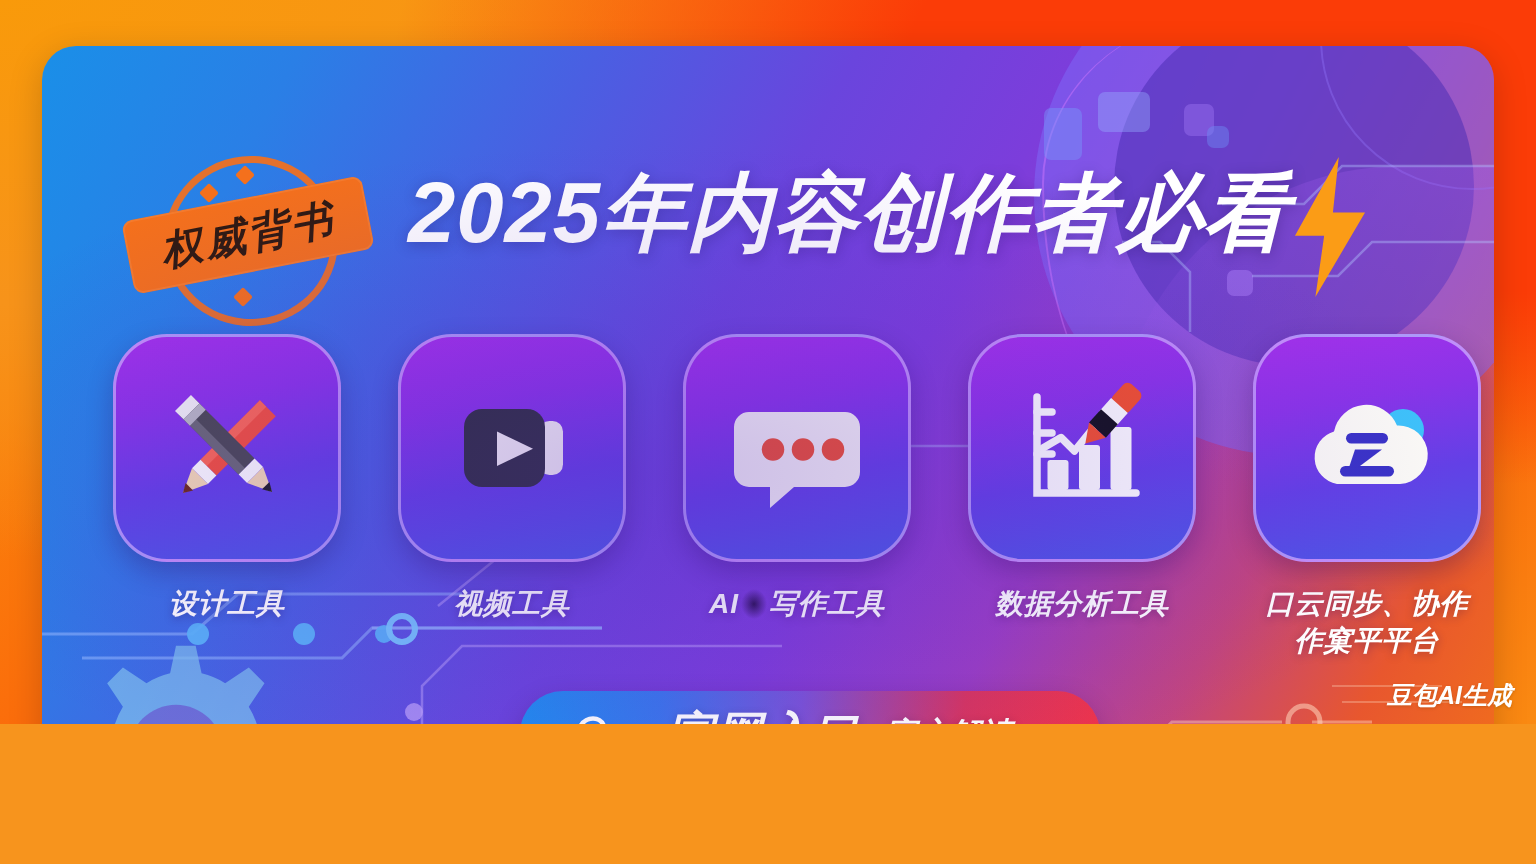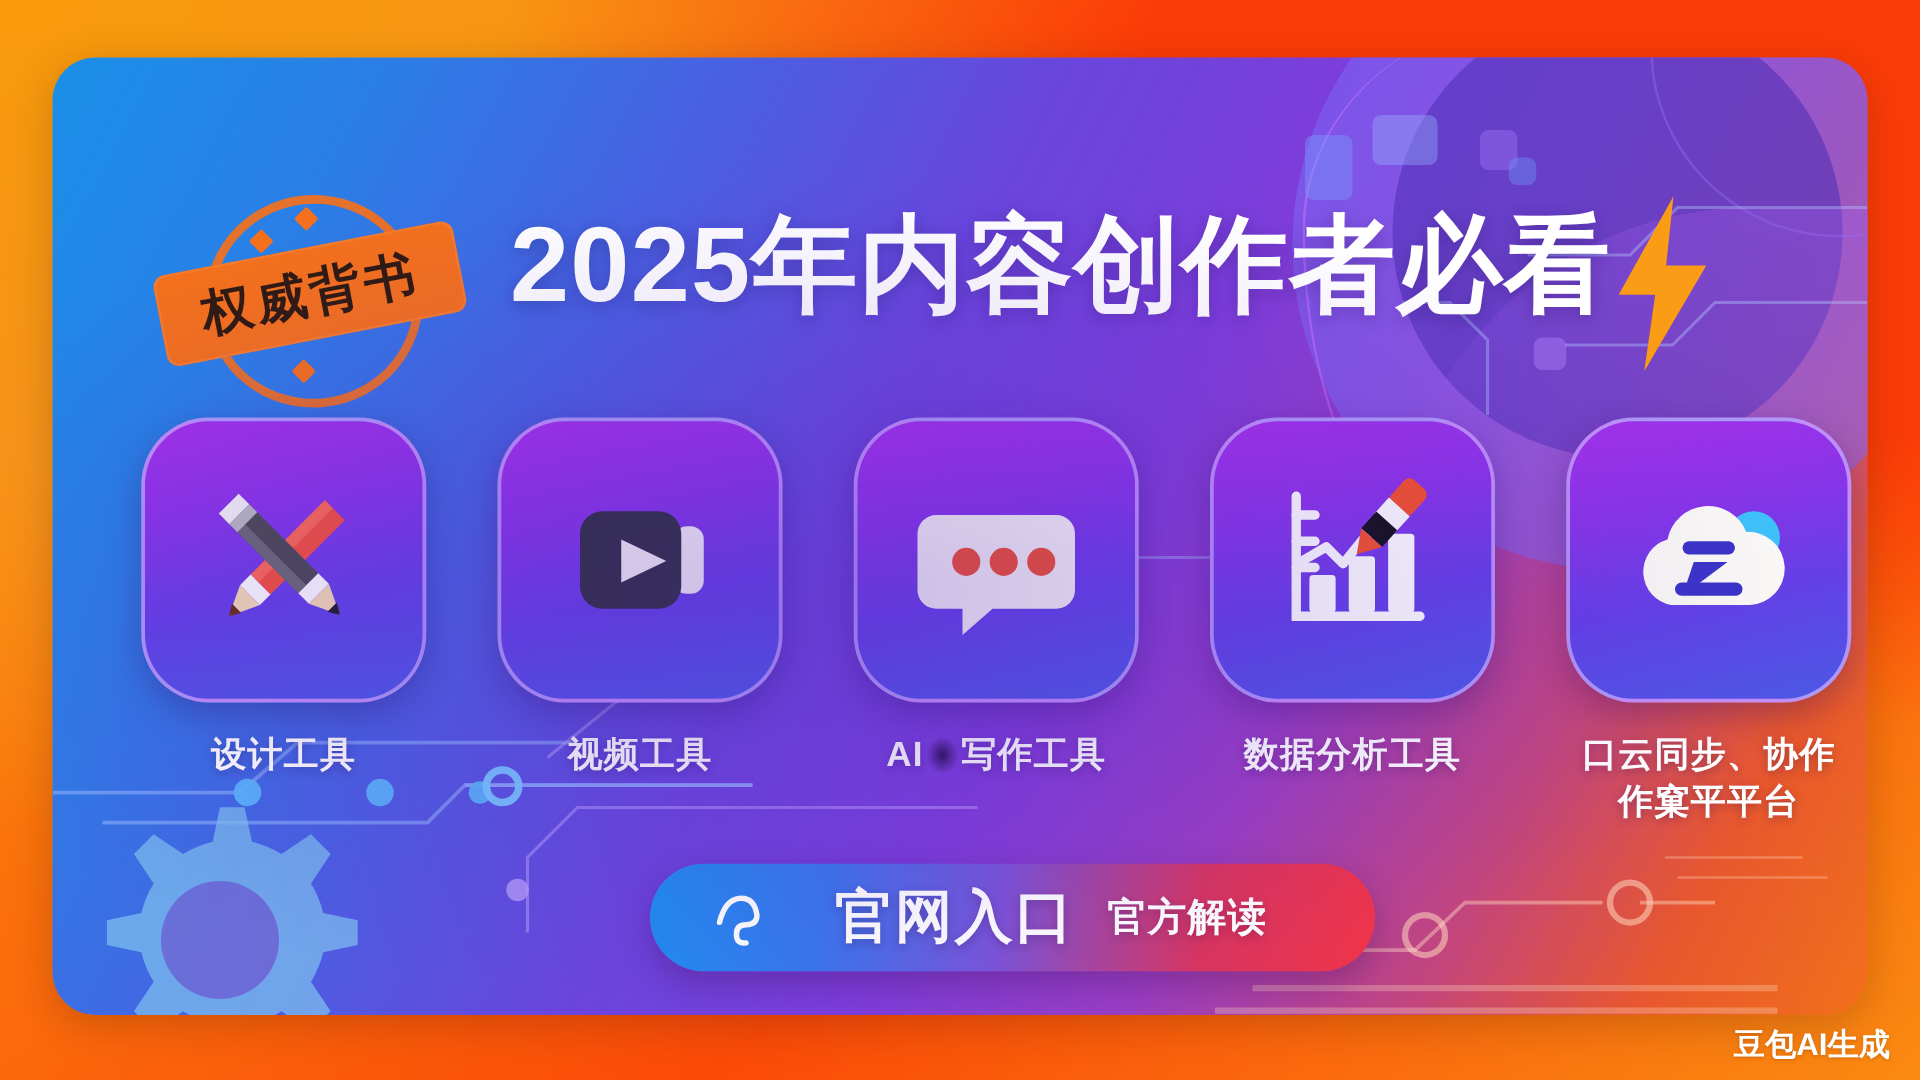--- a/index.html
+++ b/index.html
@@ -3,25 +3,26 @@
 <meta charset="utf-8">
 <title>2025年内容创作者必看</title>
 <style>
   html,body{margin:0;padding:0;}
   body{
     width:1536px;height:864px;overflow:hidden;
     font-family:"Liberation Sans","DejaVu Sans",sans-serif;
     background:#f7941d;
   }
   #stage{
-    position:relative;width:1536px;height:864px;overflow:hidden;
+    position:relative;width:1536px;height:724px;overflow:hidden;
     background:
       radial-gradient(120% 95% at 100% 8%, #fb3c07 0%, #fb3c07 34%, rgba(251,60,7,0) 62%),
       radial-gradient(130% 110% at 0% 0%, #f99a0a 0%, #f7931a 38%, rgba(247,147,26,0) 70%),
       linear-gradient(140deg,#f99a0c 0%,#fb6b0b 38%,#fb4a08 62%,#fa8a12 100%);
+    font-style: italic;
   }
 
   
   #card{
     position:absolute;left:42px;top:46px;width:1452px;height:766px;
     border-radius:34px;overflow:hidden;
     background:
       linear-gradient(118deg,
         #1a8fe8 0%,
         #2a7fe6 14%,

